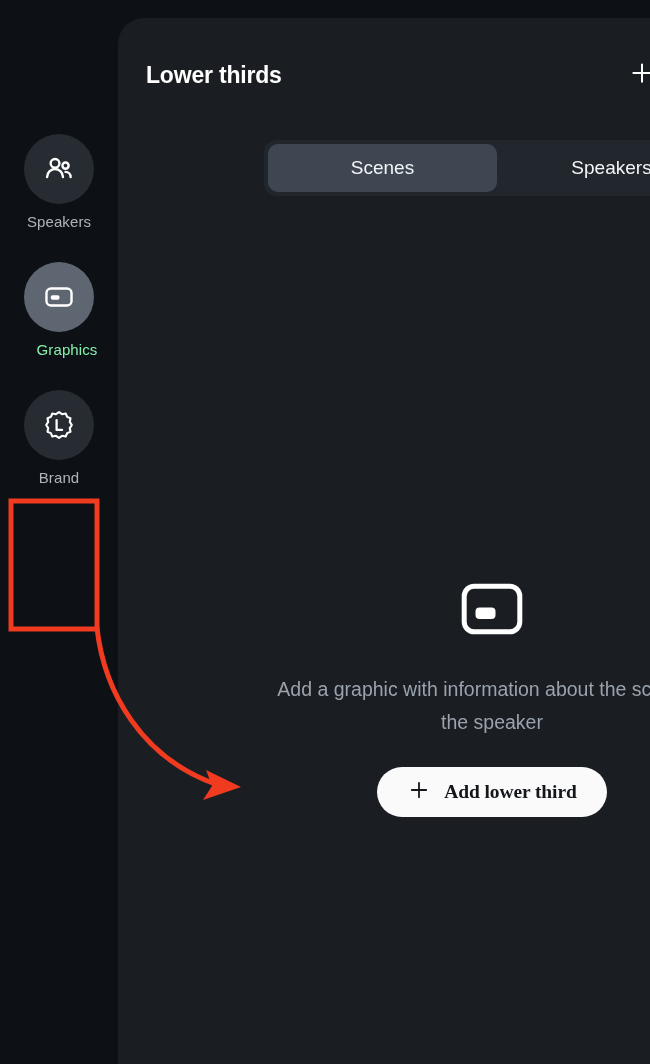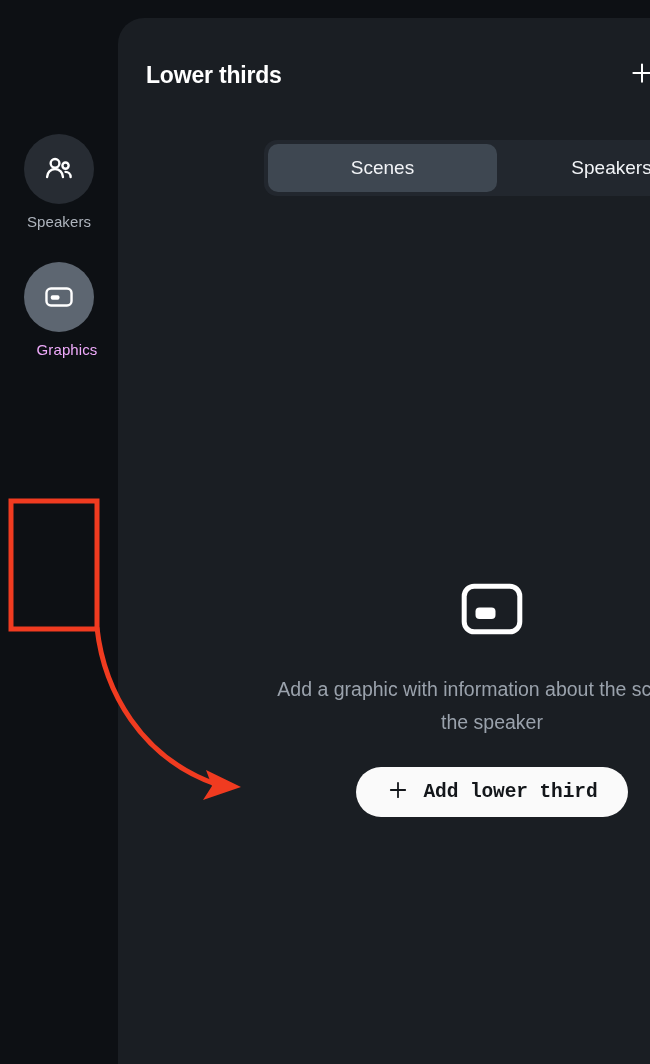--- a/index.html
+++ b/index.html
@@ -59,21 +59,21 @@
     background: #5d6671;
   }
   .rail-label {
     margin-top: 10px;
     font-size: 15px;
     color: #aeb4bd;
     letter-spacing: .1px;
     line-height: 1;
   }
   .rail-item.active .rail-label {
-    color: #f0abfc;
+    color: #86efac;
     margin-left: 16px;
   }
   .rail-circle svg { display: block; }
 
   
   #panel {
     position: absolute;
     left: 118px;
     top: 18px;
     width: 612px;
@@ -160,21 +160,21 @@
     height: 50px;
     background: #fafafa;
     border-radius: 25px;
     display: flex;
     align-items: center;
     justify-content: center;
     gap: 13px;
     padding: 0 30px;
     cursor: pointer;
     border: none;
-    font-family: Liberation Mono, monospace;
+    font-family: Liberation Serif, serif;
   }
   #add-btn-label {
     font-size: 19.5px;
     font-weight: bold;
     color: #13161a;
     letter-spacing: -.1px;
     white-space: nowrap;
   }
 
   
@@ -214,20 +214,31 @@
         <span>
           <svg width="32" height="32" viewBox="0 0 24 24" fill="none" stroke="#ffffff" stroke-width="1.8" stroke-linecap="round" stroke-linejoin="round">
             <rect x="2.6" y="5.6" width="18.8" height="12.8" rx="3.4"></rect>
             <rect x="5.8" y="10.6" width="6.6" height="3.4" rx="1.4" fill="#ffffff" stroke="none"></rect>
           </svg>
         </span>
       </div>
       <div class="rail-label">Graphics</div>
     </div>
 
+    <div class="rail-item">
+      <div class="rail-circle">
+        <span>
+          <svg width="32" height="32" viewBox="0 0 24 24" fill="none" stroke="#ffffff" stroke-width="1.6" stroke-linecap="round" stroke-linejoin="round">
+            <path d="M12 2.4l2.3 1.5 2.7-.5 1.1 2.5 2.5 1.1-.5 2.7 1.5 2.3-1.5 2.3.5 2.7-2.5 1.1-1.1 2.5-2.7-.5-2.3 1.5-2.3-1.5-2.7.5-1.1-2.5-2.5-1.1.5-2.7-1.5-2.3 1.5-2.3-.5-2.7 2.5-1.1 1.1-2.5 2.7.5z"></path>
+            <path d="M10.2 8.3v7.4h4.1" stroke-width="1.7"></path>
+          </svg>
+        </span>
+      </div>
+      <div class="rail-label">Brand</div>
+    </div>
 
 
 
   </div>
 
   <div id="panel">
 
     <div id="panel-header">
       <div id="panel-title">Lower thirds</div>
 

